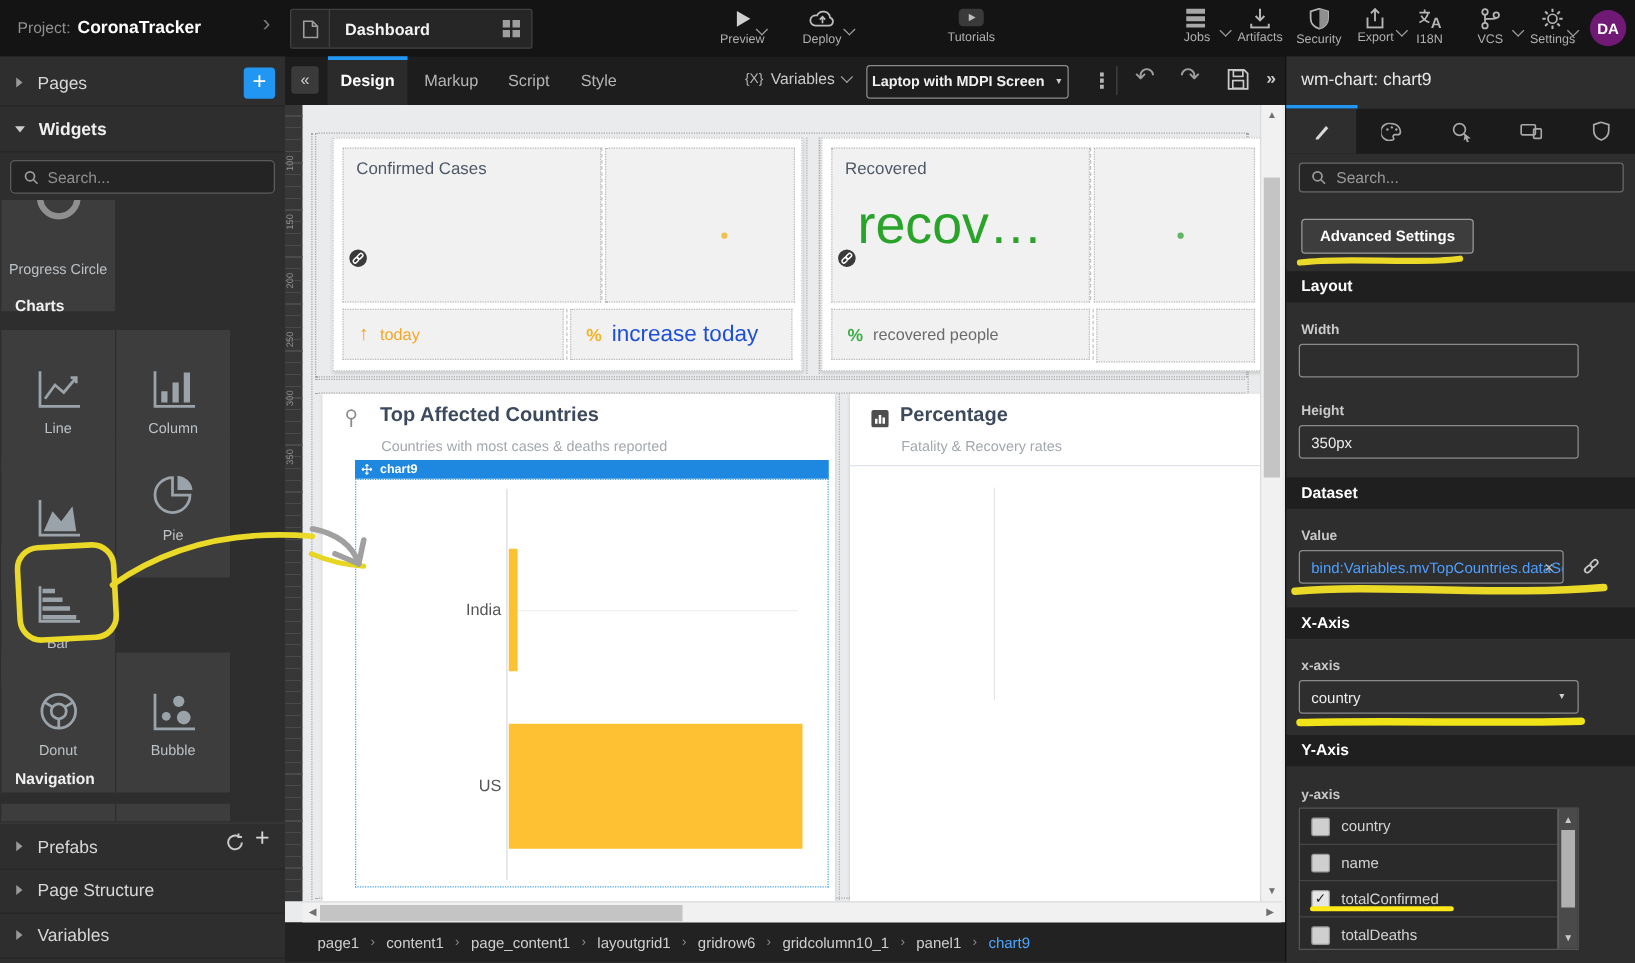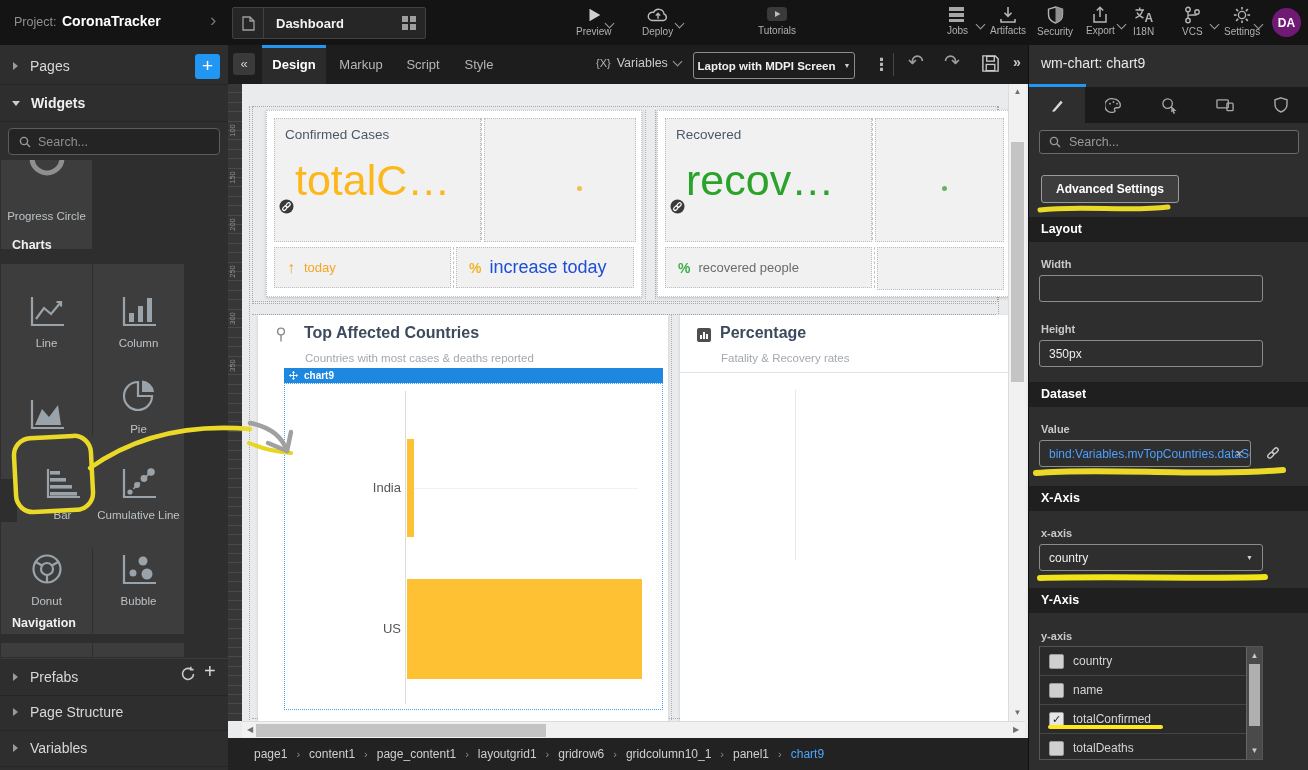--- a/index.html
+++ b/index.html
@@ -224,40 +224,29 @@
         </svg>
       <span class="tlabel">Area</span>
     </div>
     <div class="tile" style="left:93px;top:305px;">
       <svg width="44" height="38" viewBox="0 0 44 38">
           <path d="M21 3 A14 14 0 1 0 35 17 L21 17 Z" fill="none" stroke="#9aa3a9" stroke-width="2.2"></path>
           <path d="M25 13 V1.5 A13 13 0 0 1 37 13 Z" fill="#9aa3a9"></path>
         </svg>
       <span class="tlabel">Pie</span>
     </div>
-    <div class="tile" style="left:17px;top:391px;">
+    <div class="tile" style="left:1px;top:391px;">
       <svg width="44" height="38" viewBox="0 0 44 38">
           <path d="M7 4 V32 H39" fill="none" stroke="#9aa3a9" stroke-width="2.2"></path>
           <rect x="9" y="6" width="10" height="3.6" fill="#9aa3a9"></rect>
           <rect x="9" y="13" width="16" height="3.6" fill="#9aa3a9"></rect>
           <rect x="9" y="20" width="22" height="3.6" fill="#9aa3a9"></rect>
           <rect x="9" y="27" width="27" height="3.6" fill="#9aa3a9"></rect>
         </svg>
       <span class="tlabel">Bar</span>
-    </div>
-    <div class="tile" style="left:93px;top:391px;">
-      <svg width="44" height="38" viewBox="0 0 44 38">
-          <path d="M7 4 V32 H39" fill="none" stroke="#9aa3a9" stroke-width="2.2"></path>
-          <line x1="12" y1="28" x2="34" y2="7" stroke="#9aa3a9" stroke-width="1.6" stroke-dasharray="3 3"></line>
-          <circle cx="13" cy="27" r="2.6" fill="#9aa3a9"></circle>
-          <circle cx="20" cy="20" r="3" fill="#9aa3a9"></circle>
-          <circle cx="27" cy="13.5" r="3.4" fill="#9aa3a9"></circle>
-          <circle cx="34" cy="7" r="3.8" fill="#9aa3a9"></circle>
-        </svg>
-      <span class="tlabel">Cumulative Line</span>
     </div>
     <div class="tile" style="left:1px;top:477px;">
       <svg width="44" height="38" viewBox="0 0 44 38">
           <circle cx="22" cy="18" r="13.5" fill="none" stroke="#9aa3a9" stroke-width="2.2"></circle>
           <circle cx="22" cy="18" r="6" fill="none" stroke="#9aa3a9" stroke-width="2.2"></circle>
           <line x1="22" y1="24" x2="22" y2="31.5" stroke="#9aa3a9" stroke-width="2.2"></line>
           <line x1="27" y1="14.5" x2="34" y2="10.5" stroke="#9aa3a9" stroke-width="2.2"></line>
           <line x1="17" y1="14.5" x2="10" y2="10.5" stroke="#9aa3a9" stroke-width="2.2"></line>
         </svg>
       <span class="tlabel">Donut</span>
@@ -353,21 +342,20 @@
         <span class="a" style="left:10px;top:8px;color:#4c5866;font-size:13.5px;">Confirmed Cases</span>
         <span class="a" style="left:4px;top:80px;">
           <svg width="15" height="15" viewBox="0 0 15 15">
               <circle cx="7.5" cy="7.5" r="7" fill="#3a3a3a"></circle>
               <g stroke="#fff" stroke-width="1.2" fill="none" transform="rotate(-45 7.5 7.5)">
                 <rect x="2.6" y="6" width="5" height="3" rx="1.5"></rect>
                 <rect x="7.2" y="6" width="5" height="3" rx="1.5"></rect>
               </g>
             </svg>
         </span>
-        <span class="a" style="left:20px;top:37px;color:#fcb81a;font-size:43px;">totalC…</span>
       </div>
       <div class="a" style="left:214px;top:7px;width:1px;height:122px;border-left:1px dashed #c4c4c4;"></div>
       <div class="a cellg" style="left:217px;top:7px;width:150px;height:122px;">
         <span class="a" style="left:92px;top:67px;width:5px;height:5px;border-radius:50%;background:#f0c050;"></span>
       </div>
       <div class="a cellg" style="left:7px;top:136px;width:177px;height:41px;display:flex;align-items:center;gap:9px;padding-left:12px;box-sizing:border-box;">
         <span style="color:#f5a623;font-size:16px;font-weight:bold;">↑</span>
         <span style="color:#f5a623;font-size:13px;">today</span>
       </div>
       <div class="a" style="left:186px;top:136px;width:1px;height:41px;border-left:1px dashed #c4c4c4;"></div>

